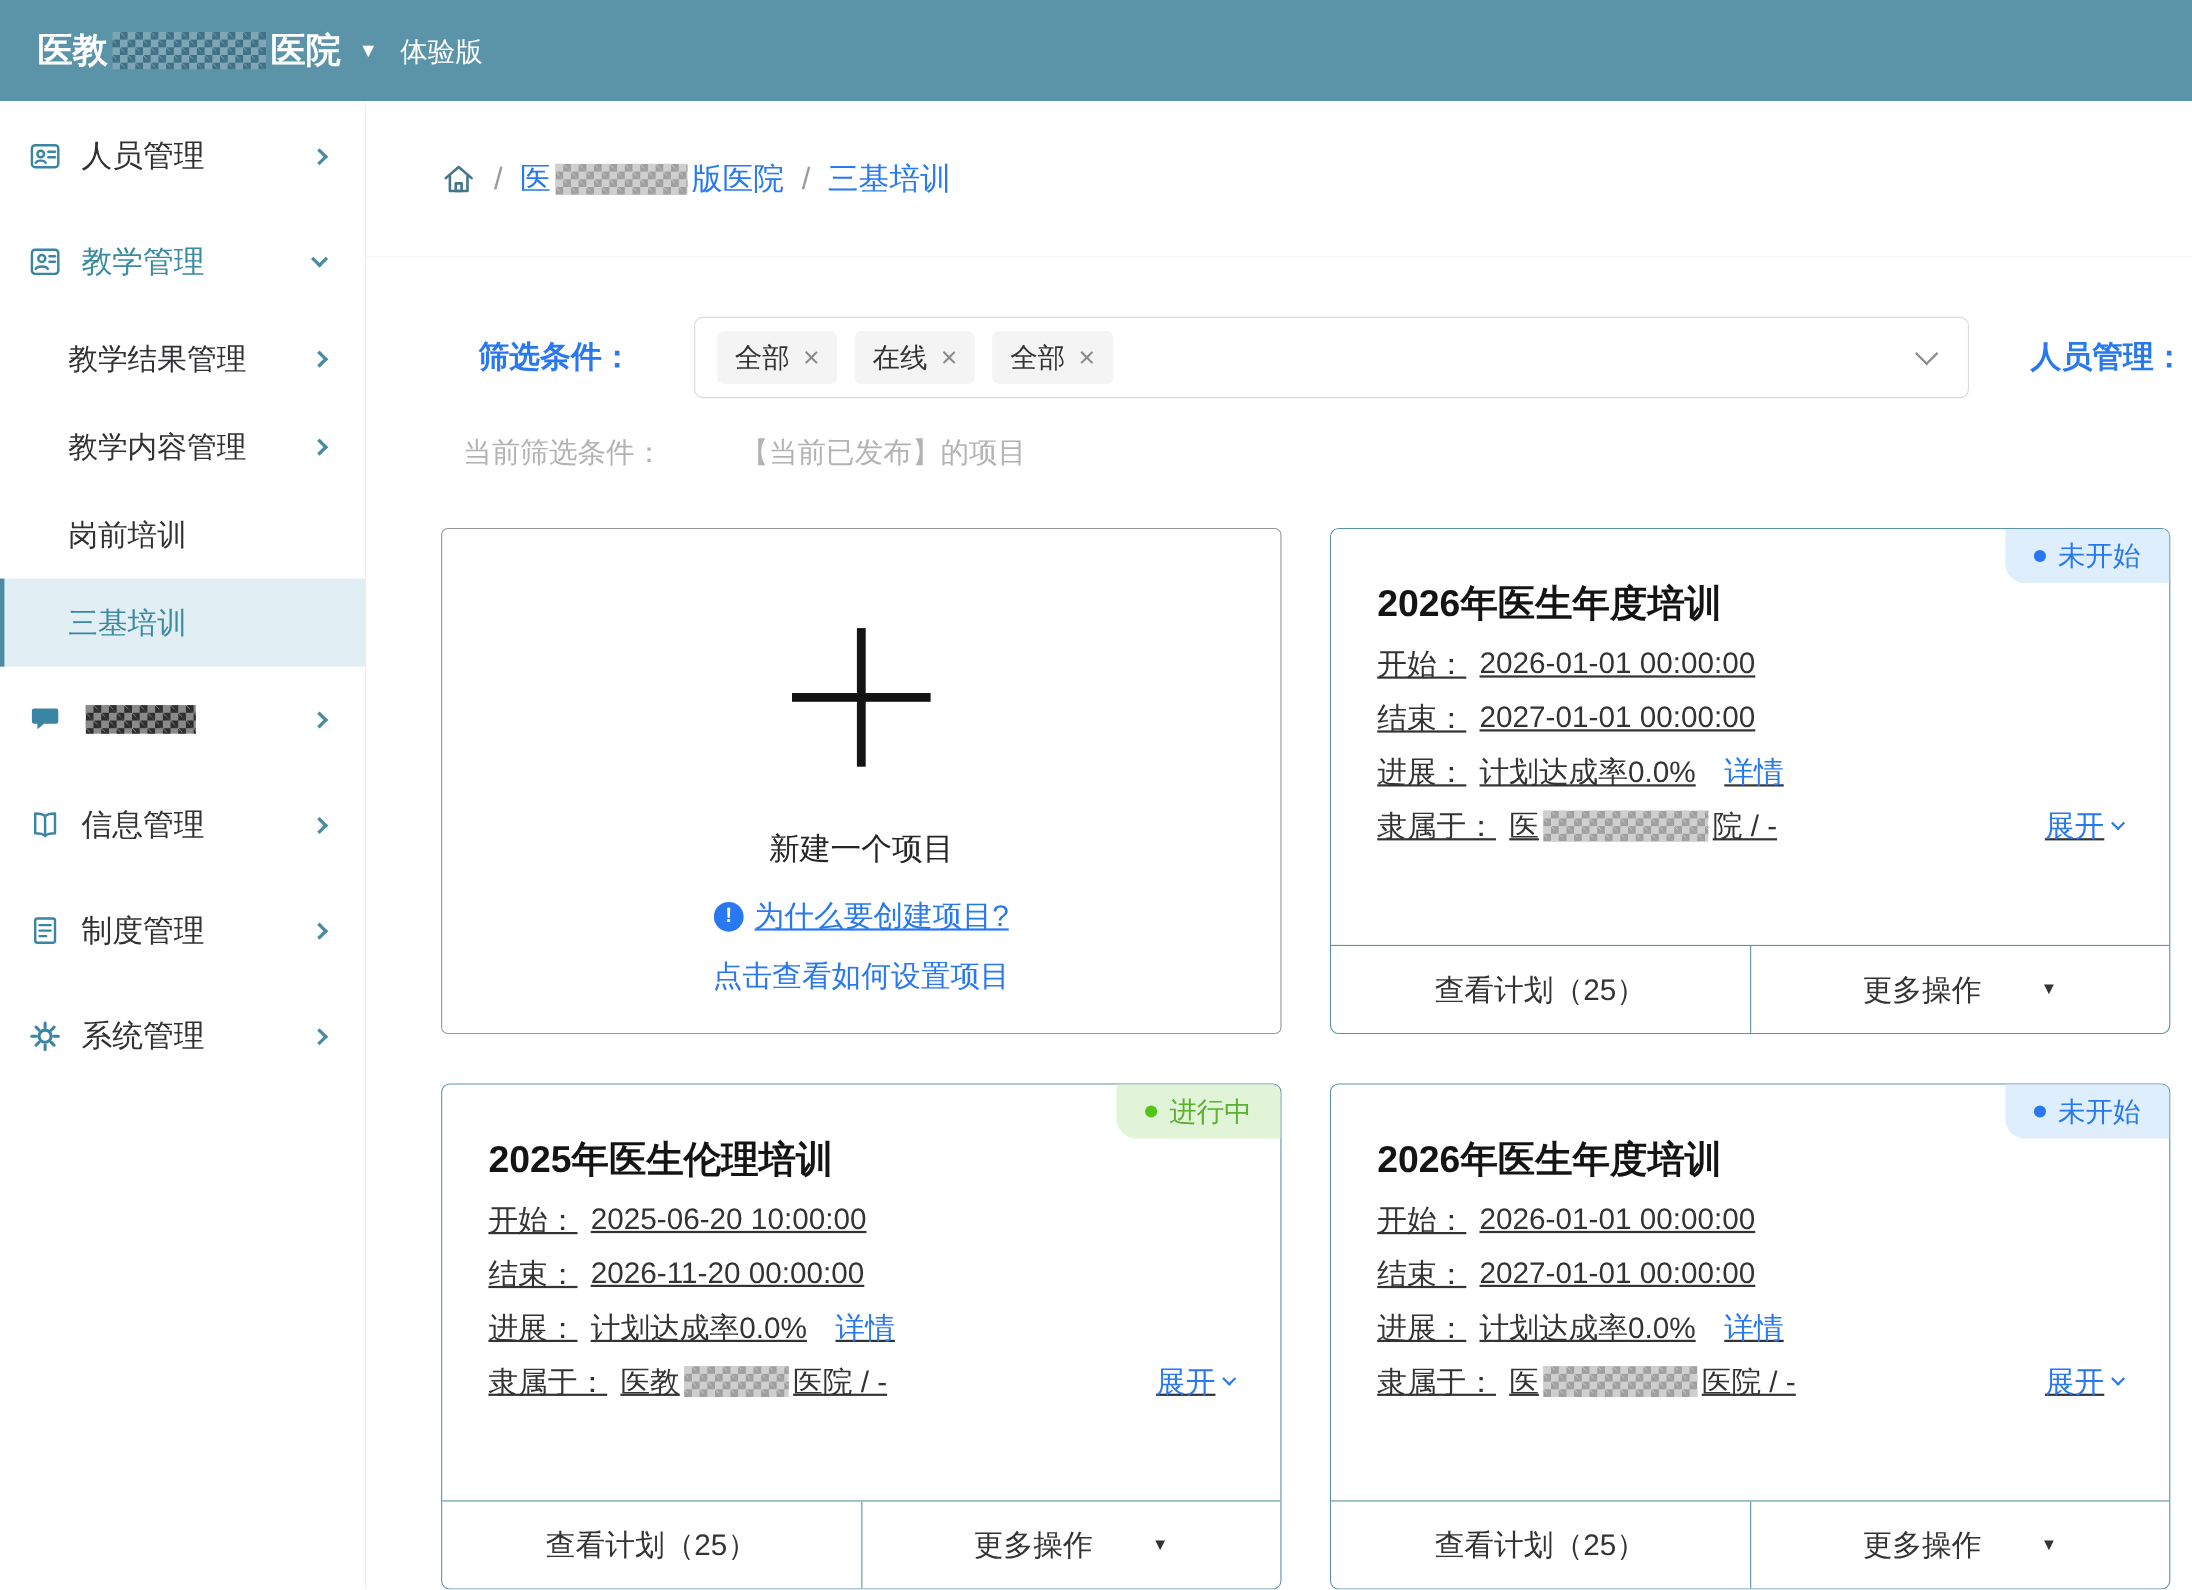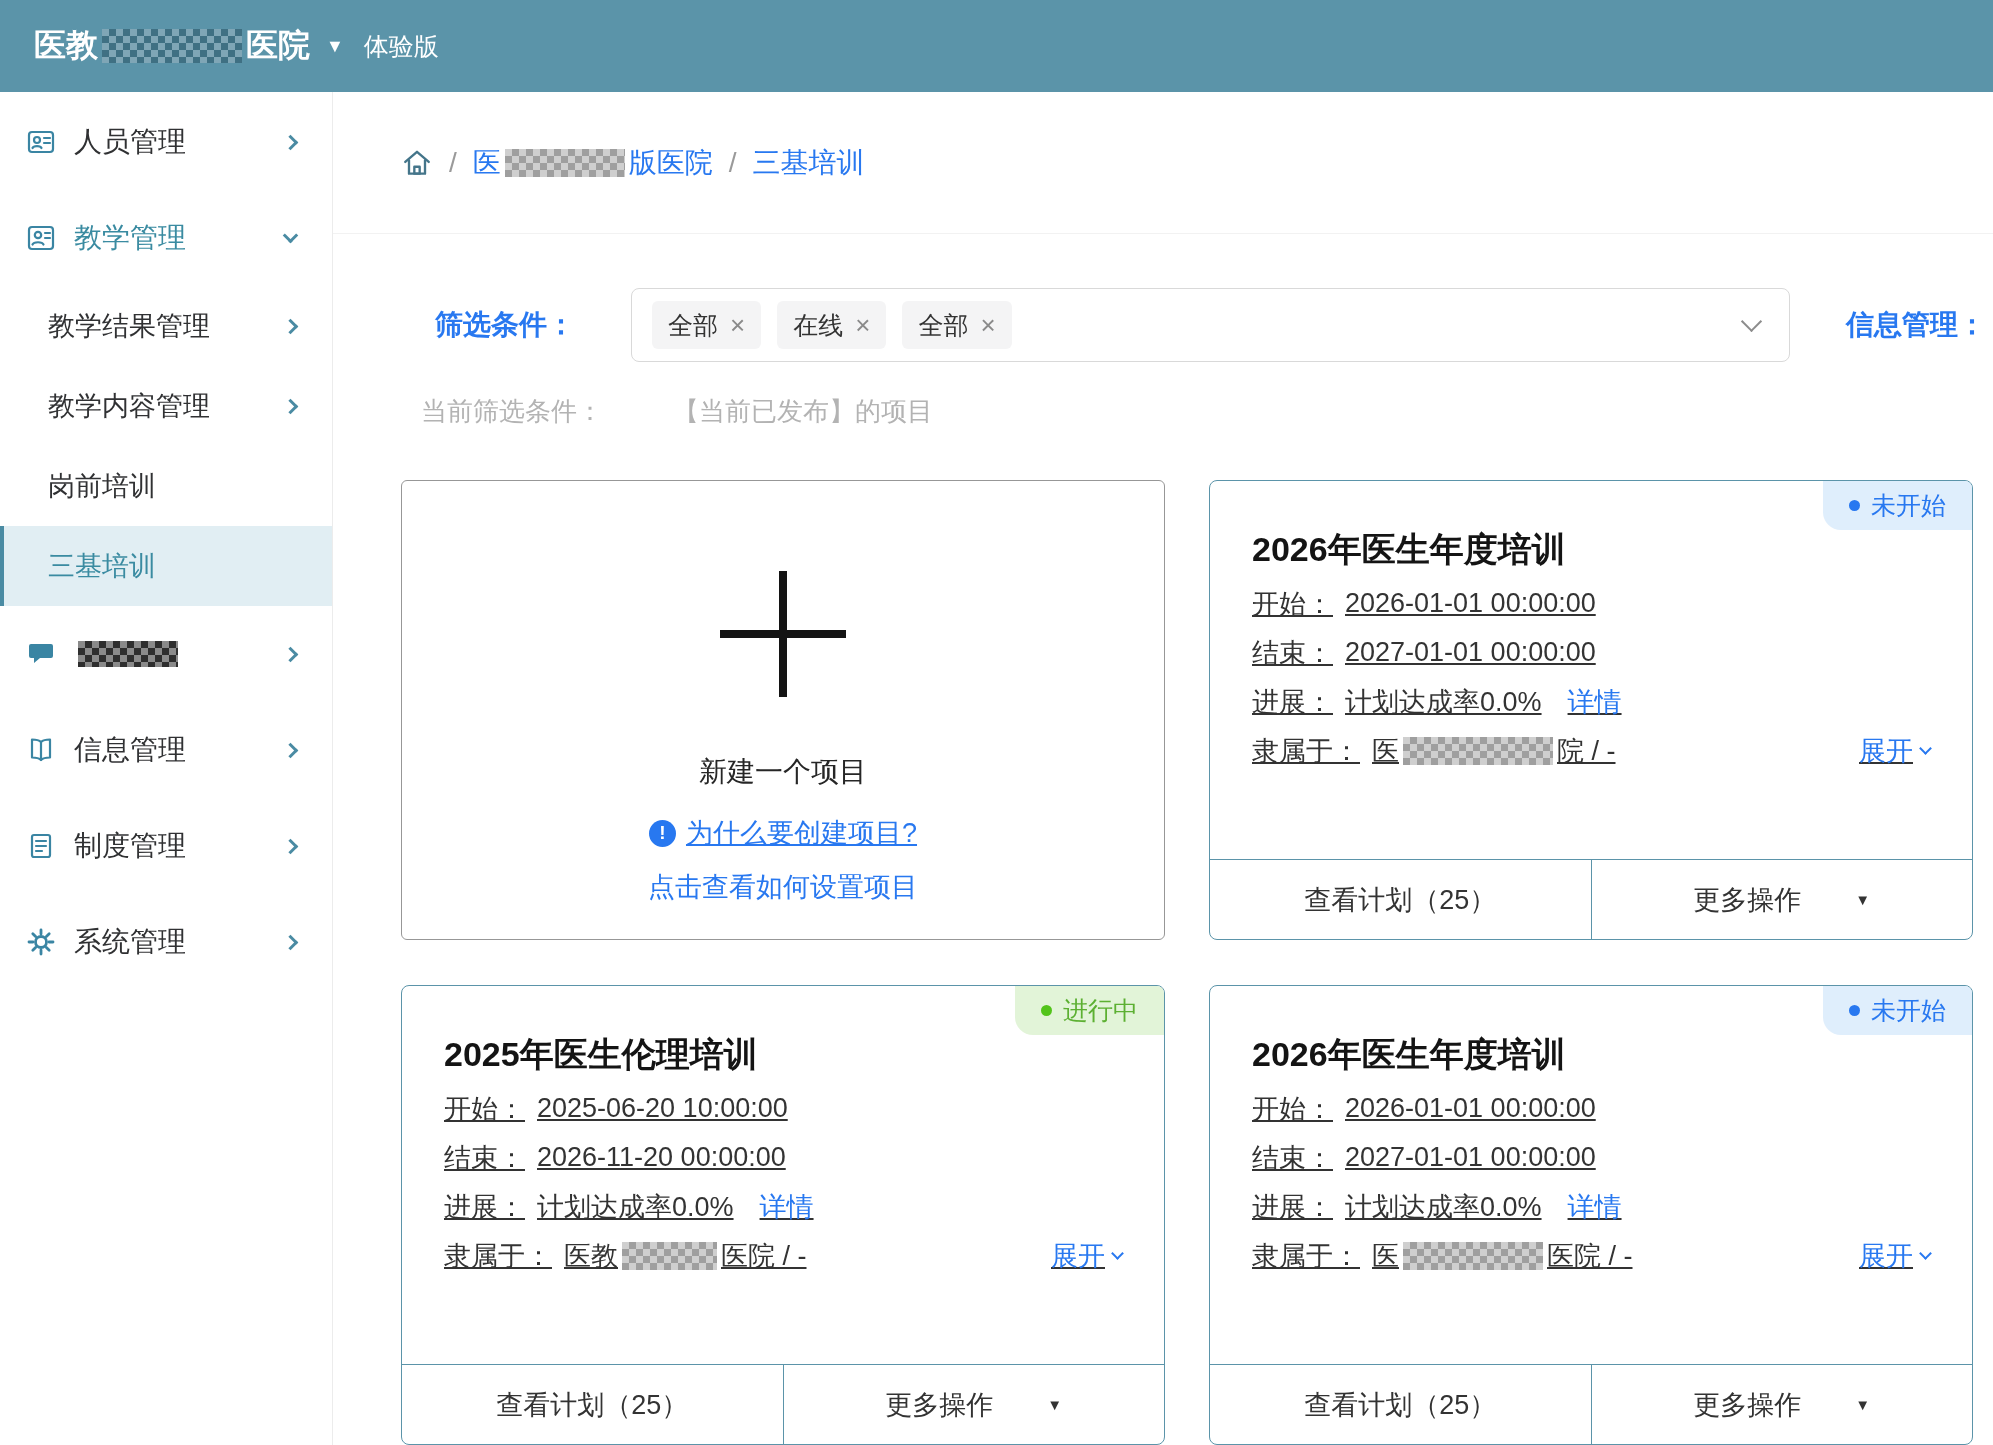--- a/index.html
+++ b/index.html
@@ -30,21 +30,21 @@
       linear-gradient(45deg,#2e2e2e 25%,transparent 25%,transparent 75%,#2e2e2e 75%),
       linear-gradient(45deg,#2e2e2e 25%,transparent 25%,transparent 75%,#2e2e2e 75%); }
 
   
   .sidebar { position:absolute; top:92px; left:0; bottom:0; width:333px; background:#fff;
     border-right:1px solid #ececec; padding-top:2px; }
   .side-item { display:flex; align-items:center; cursor:pointer; }
   .side-item.top { height:96px; padding:0 36px 0 26px; font-size:28px; color:#303133; }
   .side-item.sub { height:80px; padding:0 36px 0 46px; font-size:27px; color:#303133; }
   .side-item .side-label { margin-left:18px; }
-  .side-item.sub .side-label { margin-left:2px; }
+  .side-item.sub .side-label { margin-left:16px; }
   .side-item.active-parent .side-label { color:#3a8ba1; }
   .side-item.selected { background:#e1eef3; border-left:4px solid #4a8ba3; padding-left:42px; }
   .side-item.selected .side-label { color:#3a8ba1; }
   .side-icon { width:30px; height:30px; flex:0 0 30px; display:flex; align-items:center; justify-content:center; }
   .chev { display:inline-block; width:11px; height:11px;
     border-right:3px solid #4a8ba3; border-bottom:3px solid #4a8ba3; }
   .chev.right { transform:rotate(-45deg); }
   .chev.down { transform:rotate(45deg); margin-top:-6px; }
   .side-item .chev { margin-left:auto; }
 
@@ -265,21 +265,21 @@
         <span class="tag">
           <span>在线</span>
           <span class="tag-x">×</span>
         </span>
         <span class="tag">
           <span>全部</span>
           <span class="tag-x">×</span>
         </span>
         <span class="chev big"></span>
       </div>
-      <span class="sort-label">信息管理：</span>
+      <span class="sort-label">人员管理：</span>
     </div>
 
     <div class="current-filter">
       <span>当前筛选条件：</span>
       <span>【当前已发布】的项目</span>
     </div>
 
     <div class="cards">
 
       <div class="card new-card">

